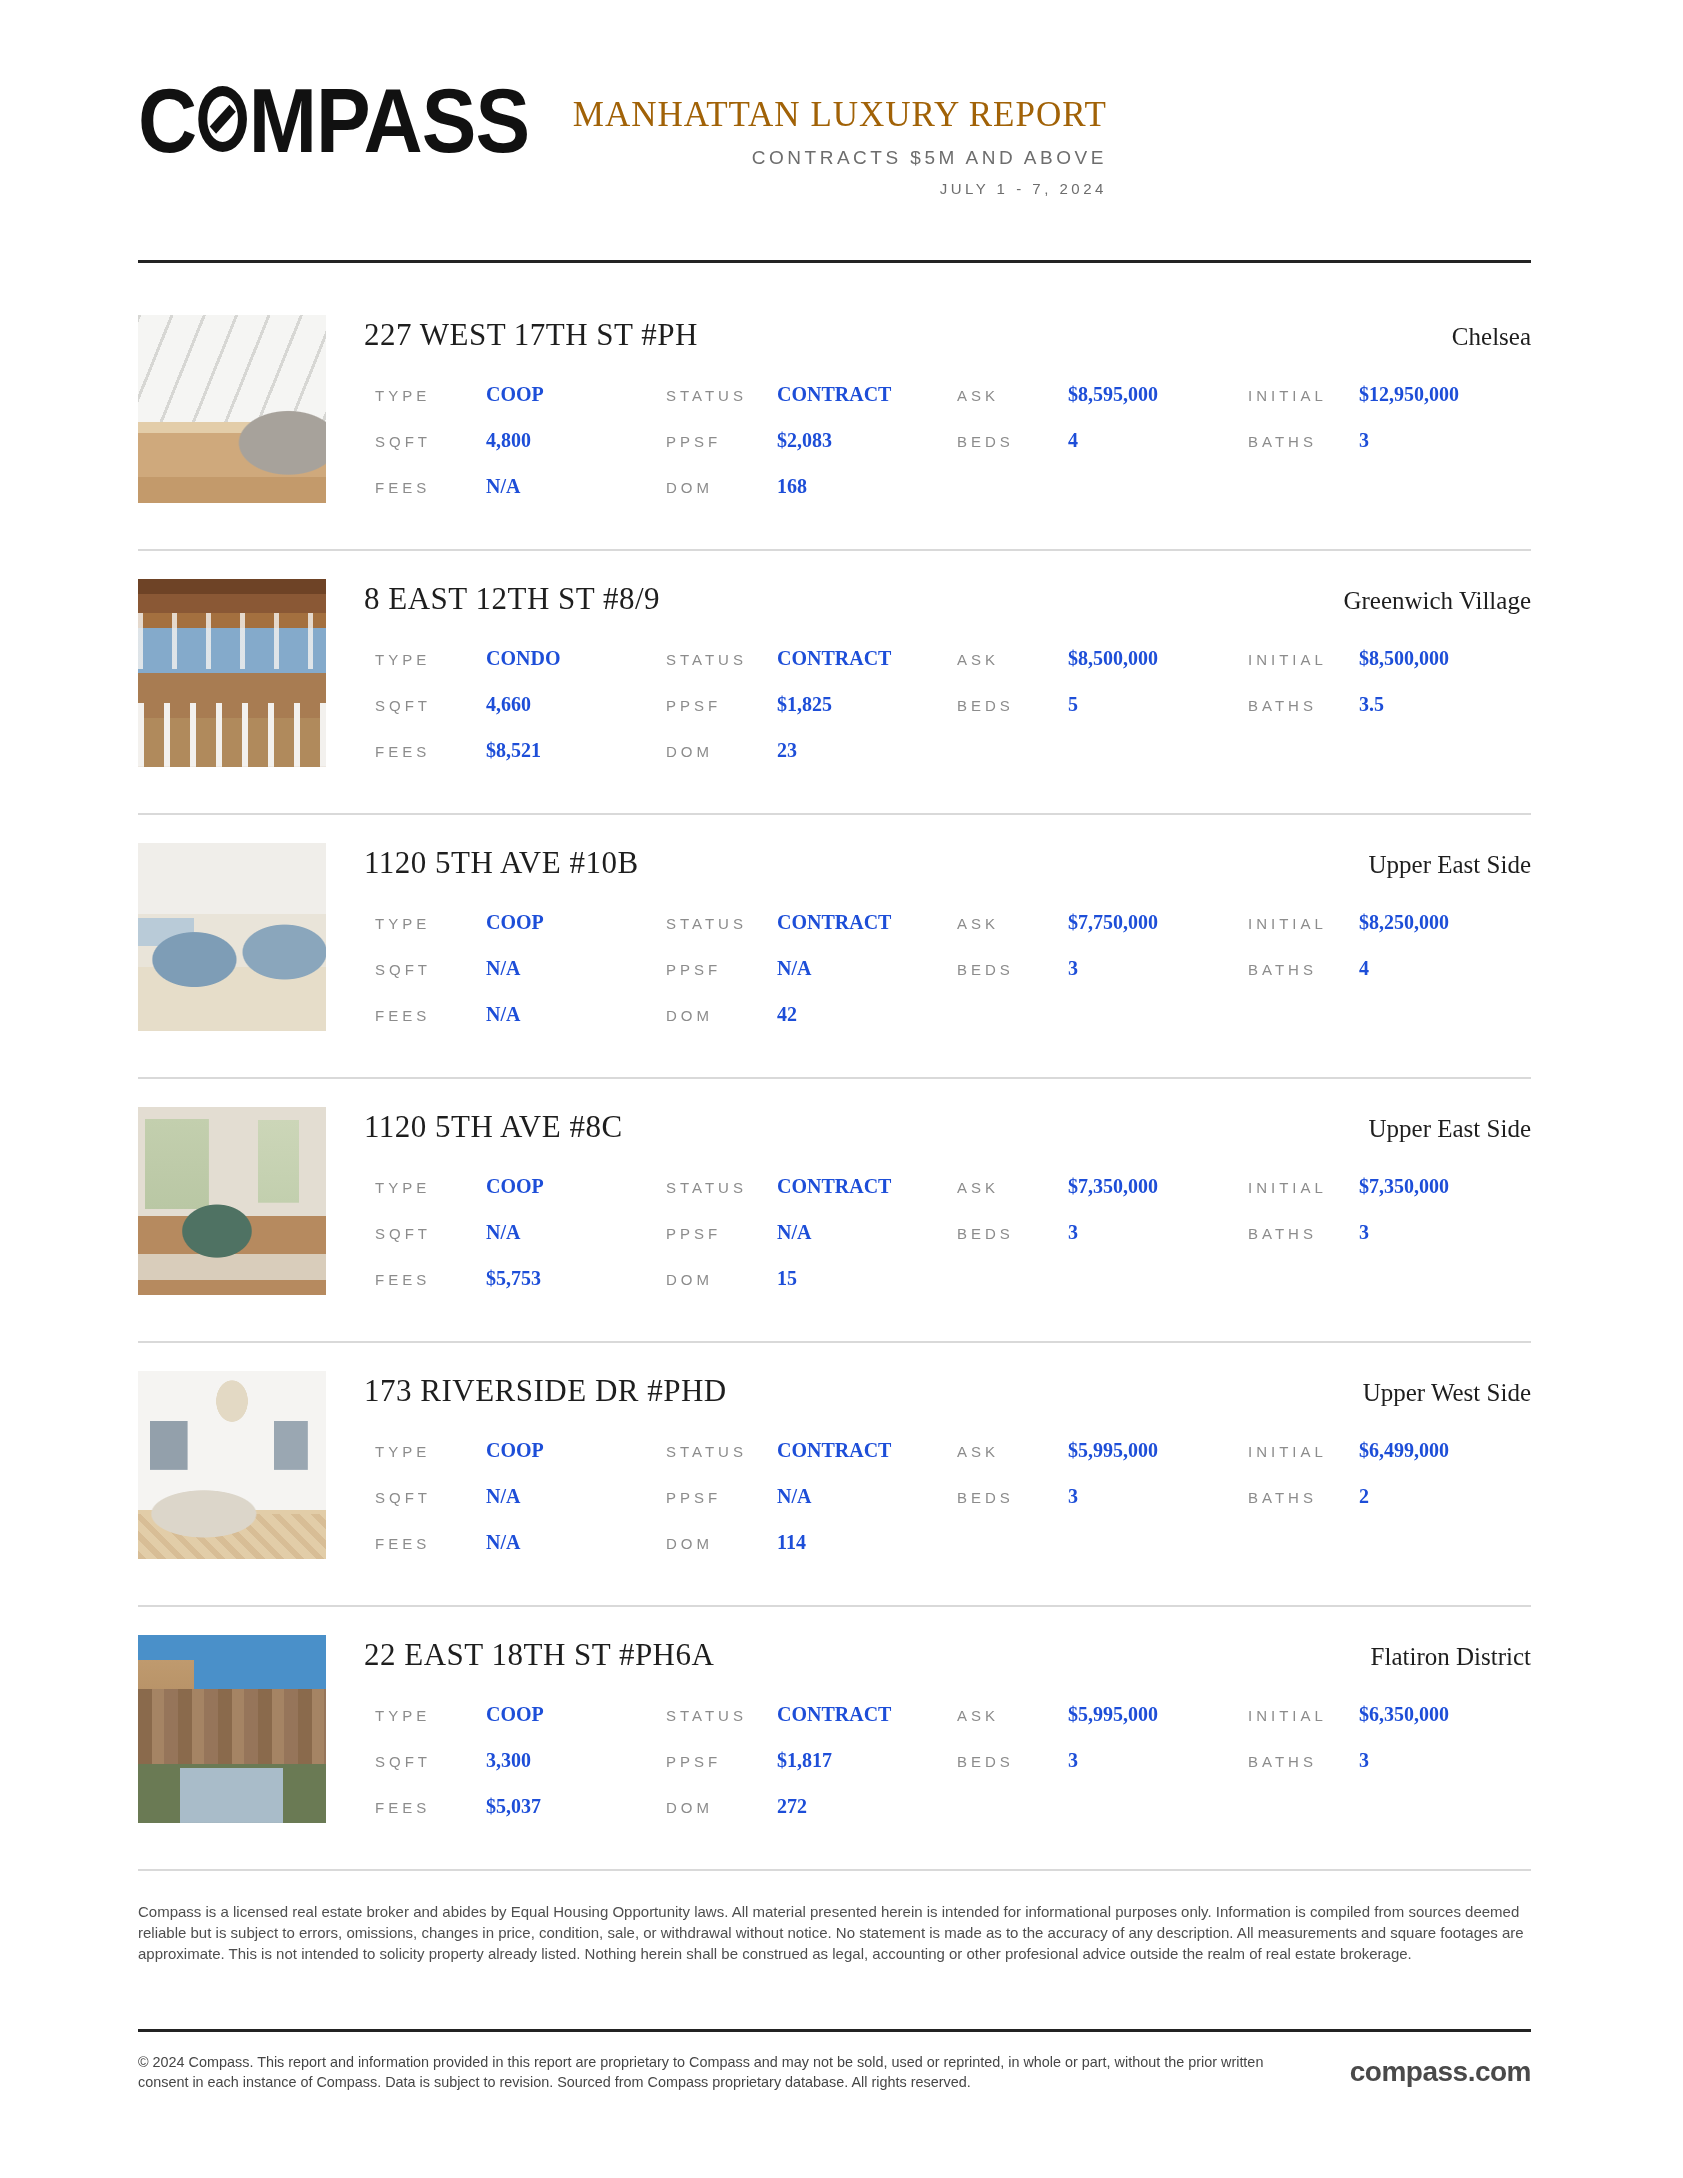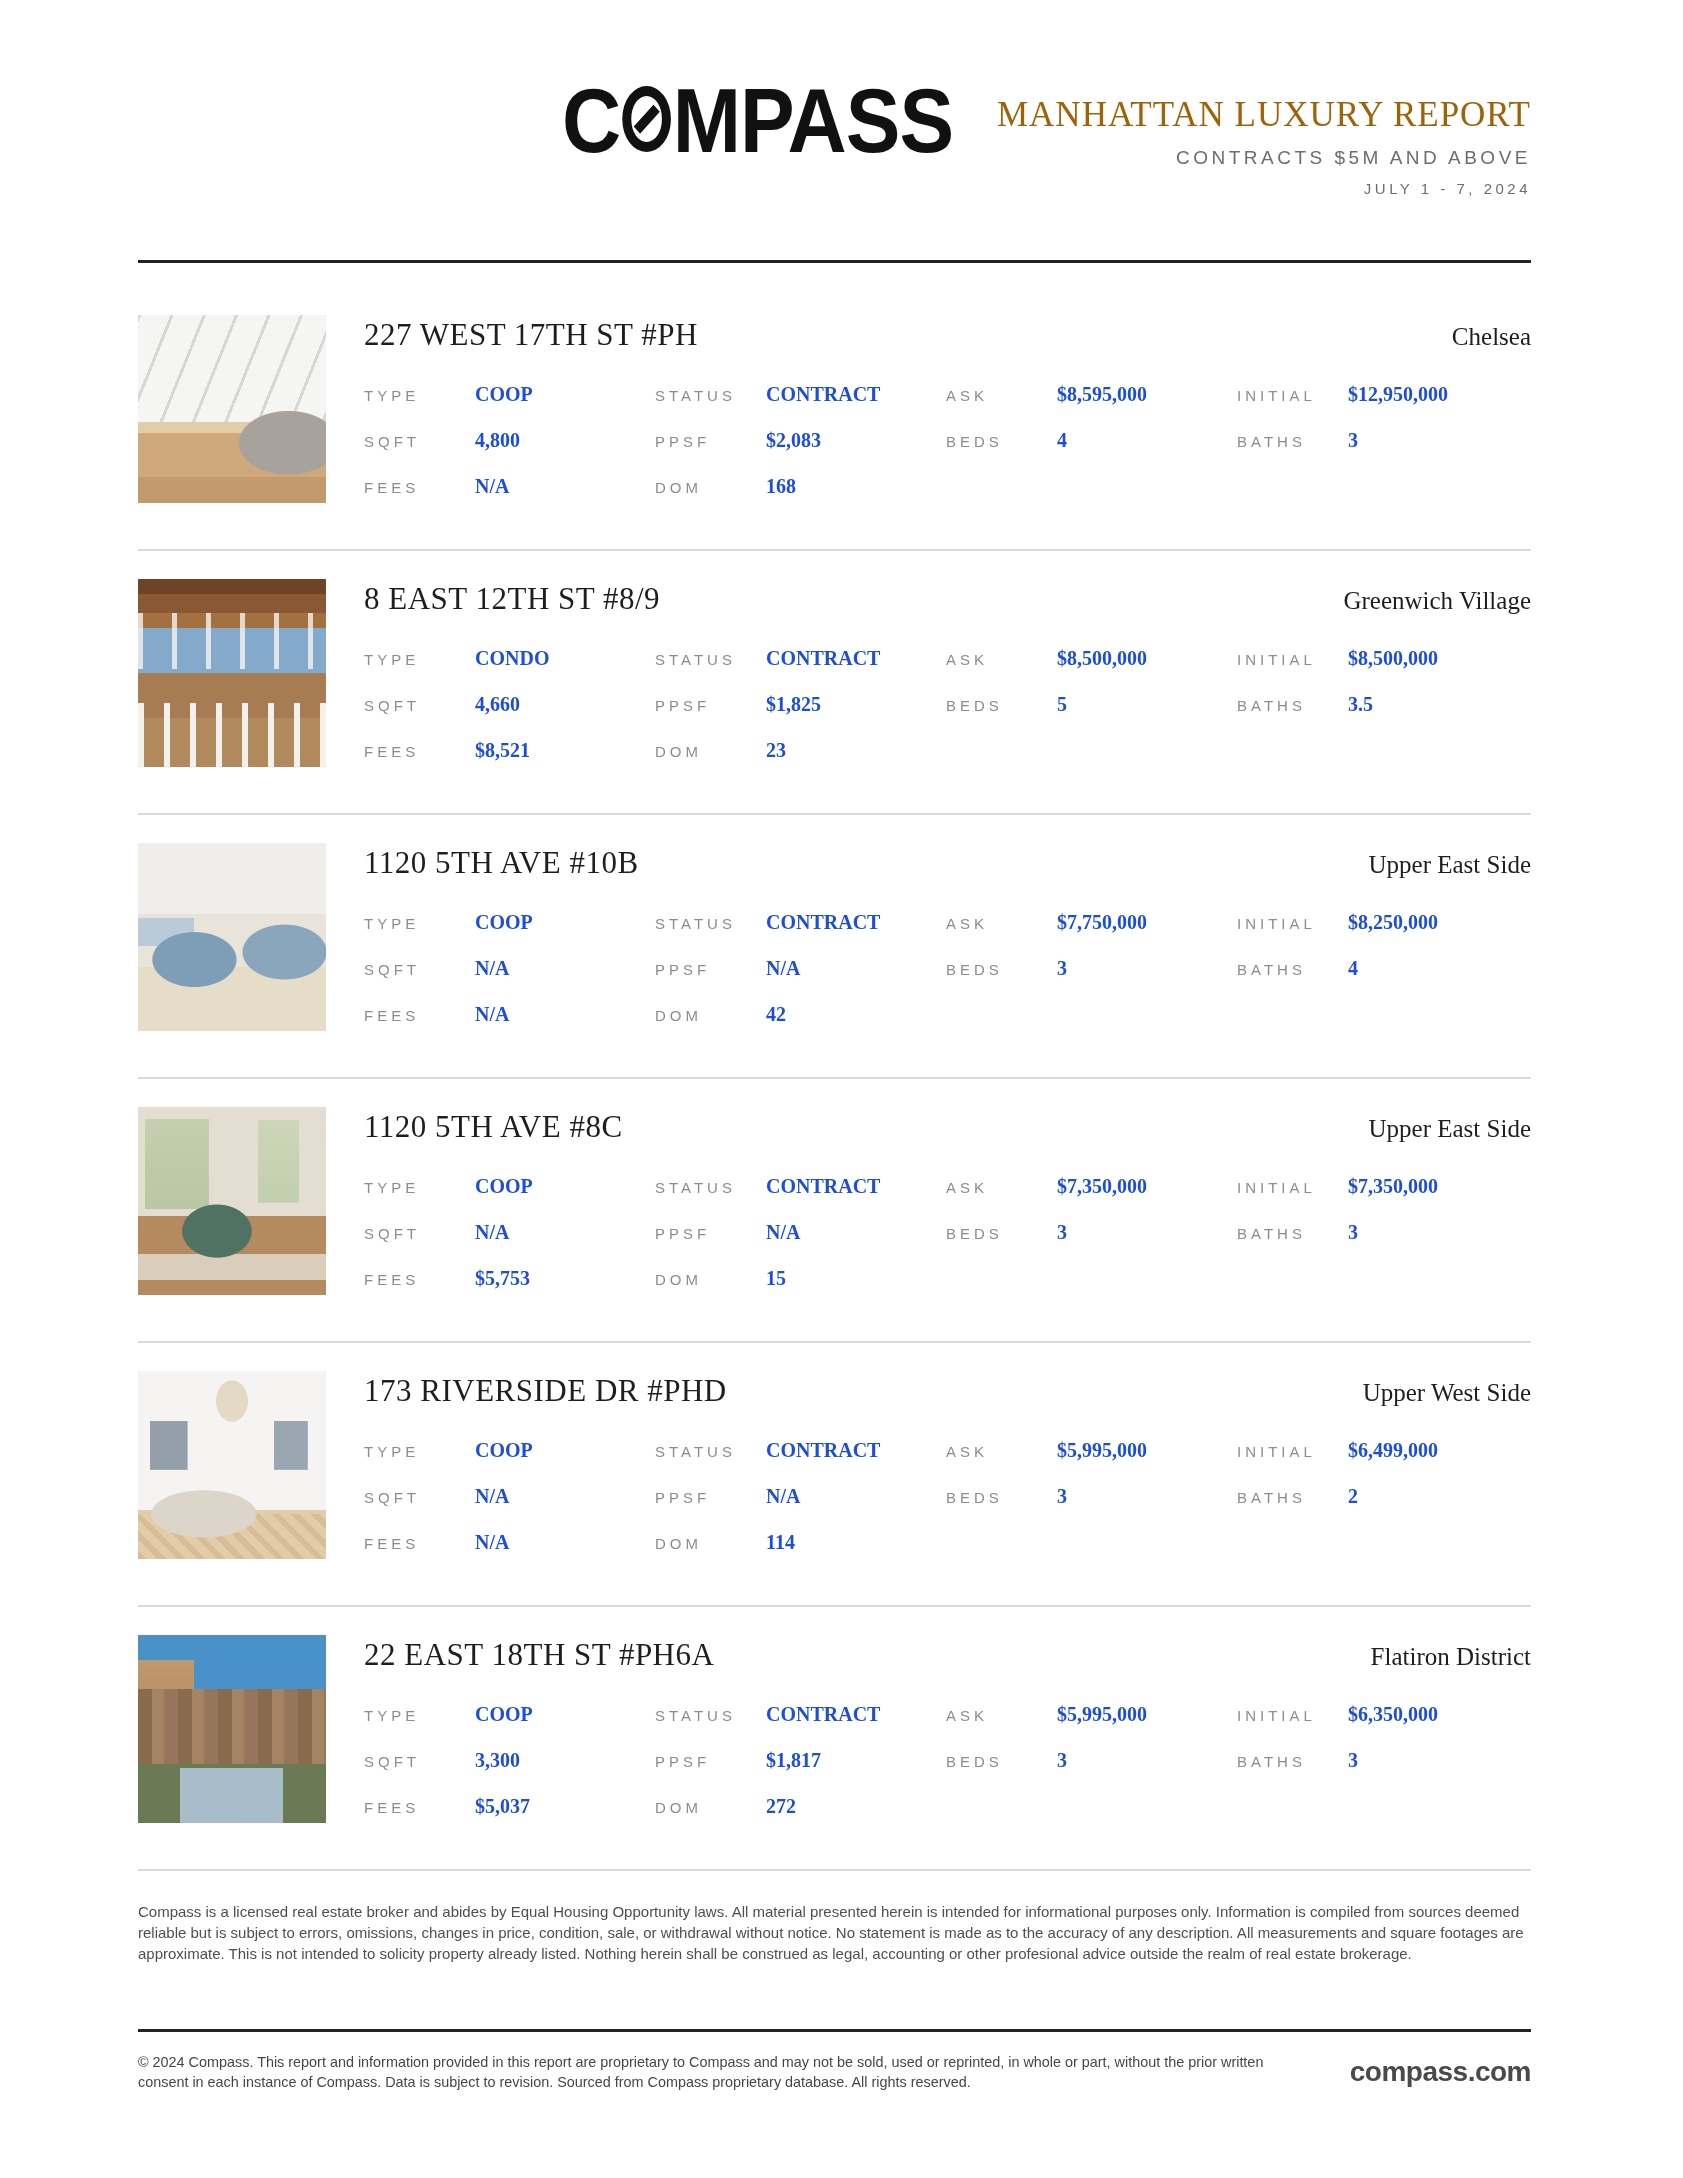--- a/index.html
+++ b/index.html
@@ -9,21 +9,21 @@
     font-family:"Liberation Sans", sans-serif;
     color:#1e1e1e;
   }
   .page {
     width:1683px; height:2178px;
     padding:0 152px 0 138px;
     overflow:hidden;
   }
 
   
-  .header { display:flex; justify-content:flex-end; align-items:flex-start; padding-top:85px; }
+  .header { display:flex; justify-content:flex-start; align-items:flex-start; padding-top:85px; }
   .logo {
     font-size:91px; font-weight:700; line-height:.8; color:#111;
     letter-spacing:-1px; white-space:nowrap;
     transform:scaleX(.9); transform-origin:left top;
   }
   .logo-o {
     position:relative; display:inline-block;
     width:.60em; height:.72em; border:.115em solid #111; border-radius:50%;
     margin:0 .02em;
   }
@@ -60,21 +60,21 @@
   .neighborhood {
     font-family:"Liberation Serif", serif; font-weight:400;
     font-size:25px; color:#1e1e1e;
   }
   .data-grid {
     display:grid;
     grid-template-columns:291px 291px 291px 1fr;
     grid-auto-rows:46px;
     align-items:center;
   }
-  .field { display:flex; align-items:baseline; }
+  .field { display:flex; align-items:baseline;margin-left:11px; }
   .field-label {
     width:111px; flex-shrink:0;
     font-size:15px; letter-spacing:4px; color:#8c8c8c;
   }
   .field-value {
     font-family:Liberation Serif, serif; font-weight:700;
     font-size:20px; color:#1d4ed8;
   }
 
   

